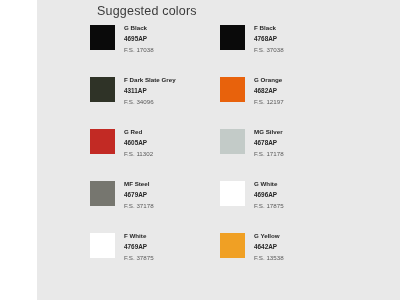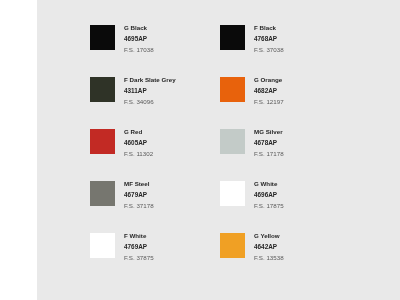--- a/index.html
+++ b/index.html
@@ -85,20 +85,21 @@
     line-height: 12px;
     white-space: nowrap;
   }
 </style>
 </head>
 <body>
 
 <div id="page" style="background: rgb(255, 255, 255);">
   <div id="content-panel" style="background: rgb(233, 233, 233);">
 
+    <div id="page-title">Suggested colors</div>
 
     <div id="color-grid">
 
       <div class="color-entry">
         <div class="swatch" style="background: rgb(10, 10, 10);"></div>
         <div class="entry-text">
           <div class="entry-name">G Black</div>
           <div class="entry-code">4695AP</div>
           <div class="entry-fs">F.S. 17038</div>
         </div>

